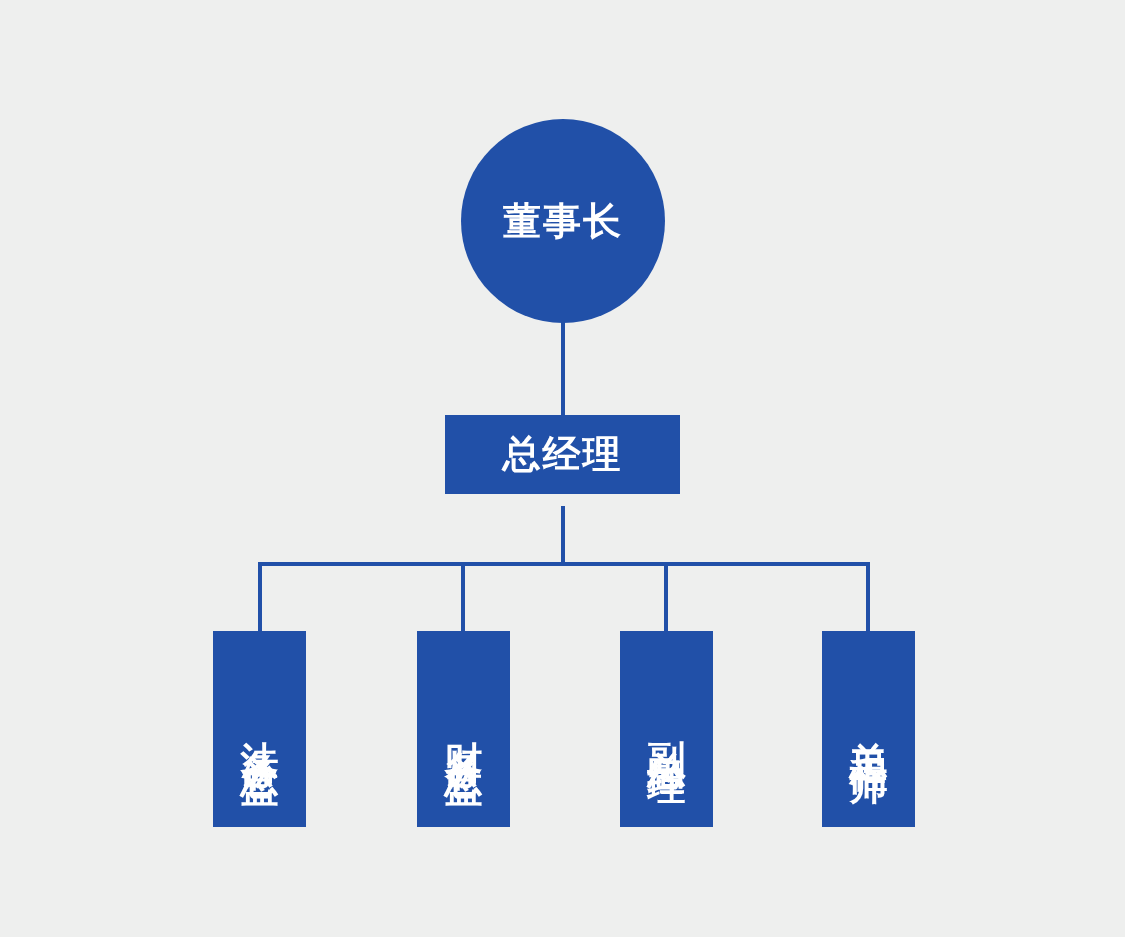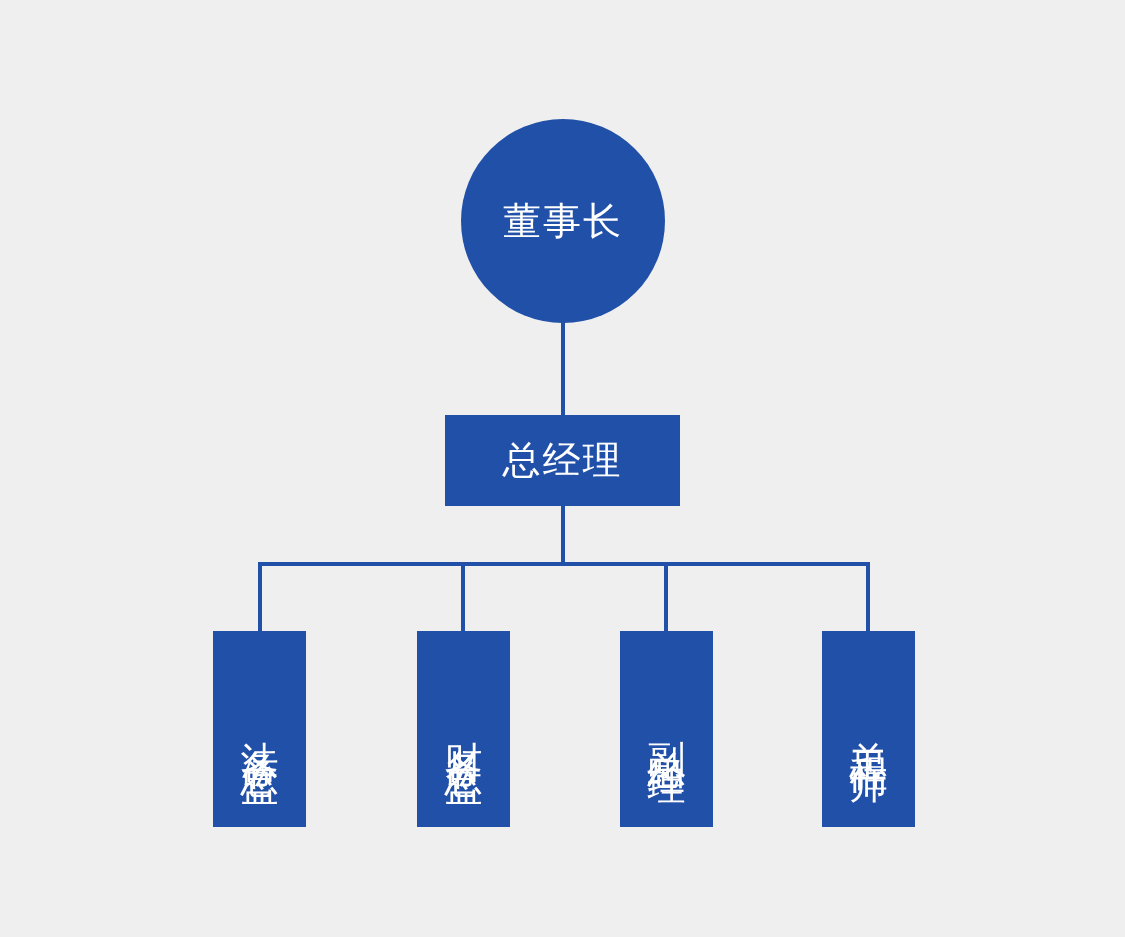--- a/index.html
+++ b/index.html
@@ -19,32 +19,32 @@
     background: var(--background);
     overflow: hidden;
   }
   .node {
     position: absolute;
     background: var(--node-fill);
     color: var(--text);
     display: flex;
     align-items: center;
     justify-content: center;
-    font-weight: normal;
+    font-weight: bold;
     font-size: 38px;
   }
   .node-circle {
     left: 461px; top: 119px;
     width: 204px; height: 204px;
     border-radius: 50%;
     letter-spacing: 2px;
   }
   .node-rect {
     left: 445px; top: 415px;
-    width: 235px; height: 91px;
+    width: 235px; height: 79px;
     letter-spacing: 2px;
   }
   .node-vrect {
     top: 631px;
     width: 93px; height: 196px;
   }
   .node-vrect .vlabel {
     writing-mode: vertical-rl;
     text-orientation: upright;
     letter-spacing: 9px;

